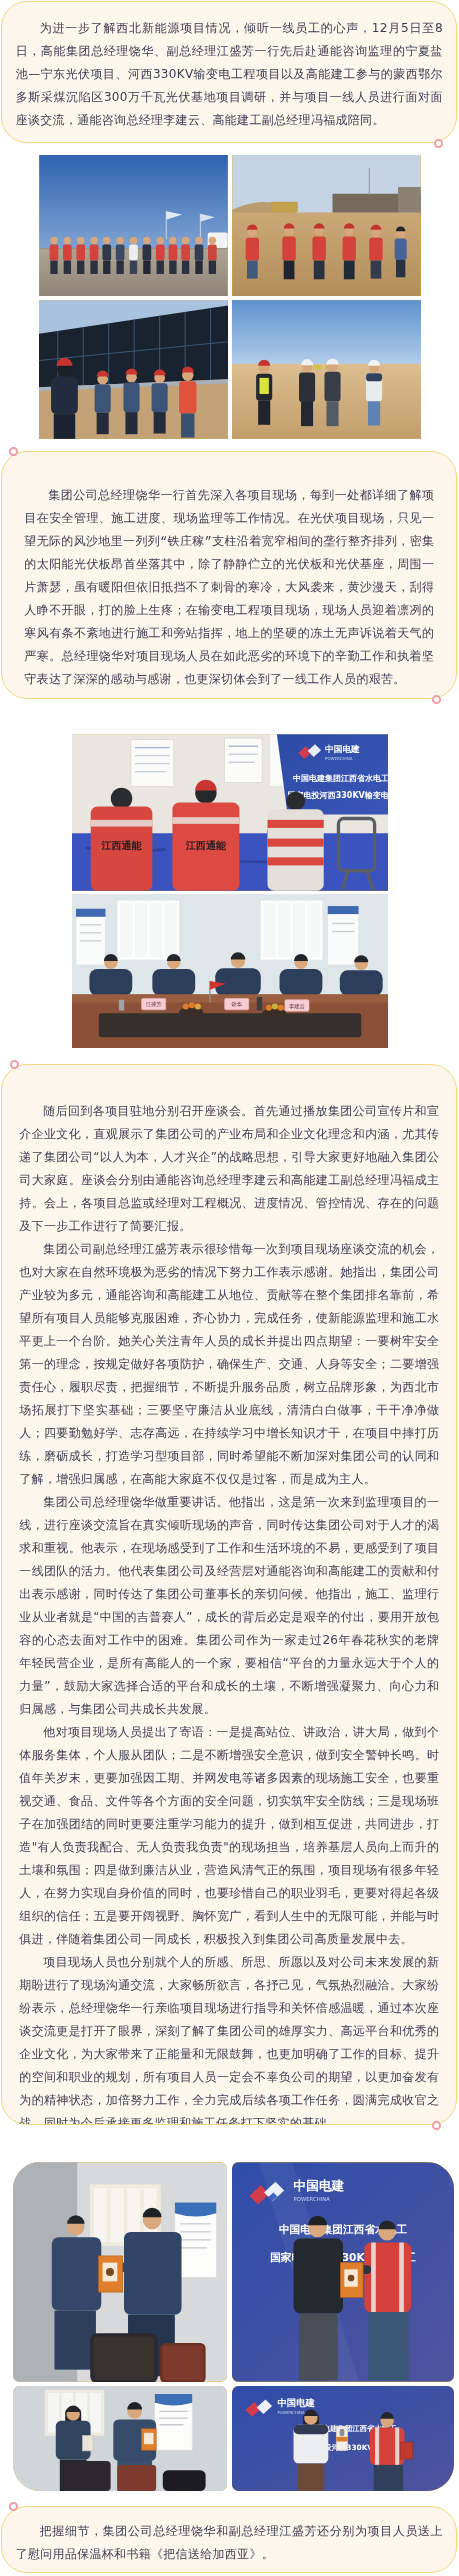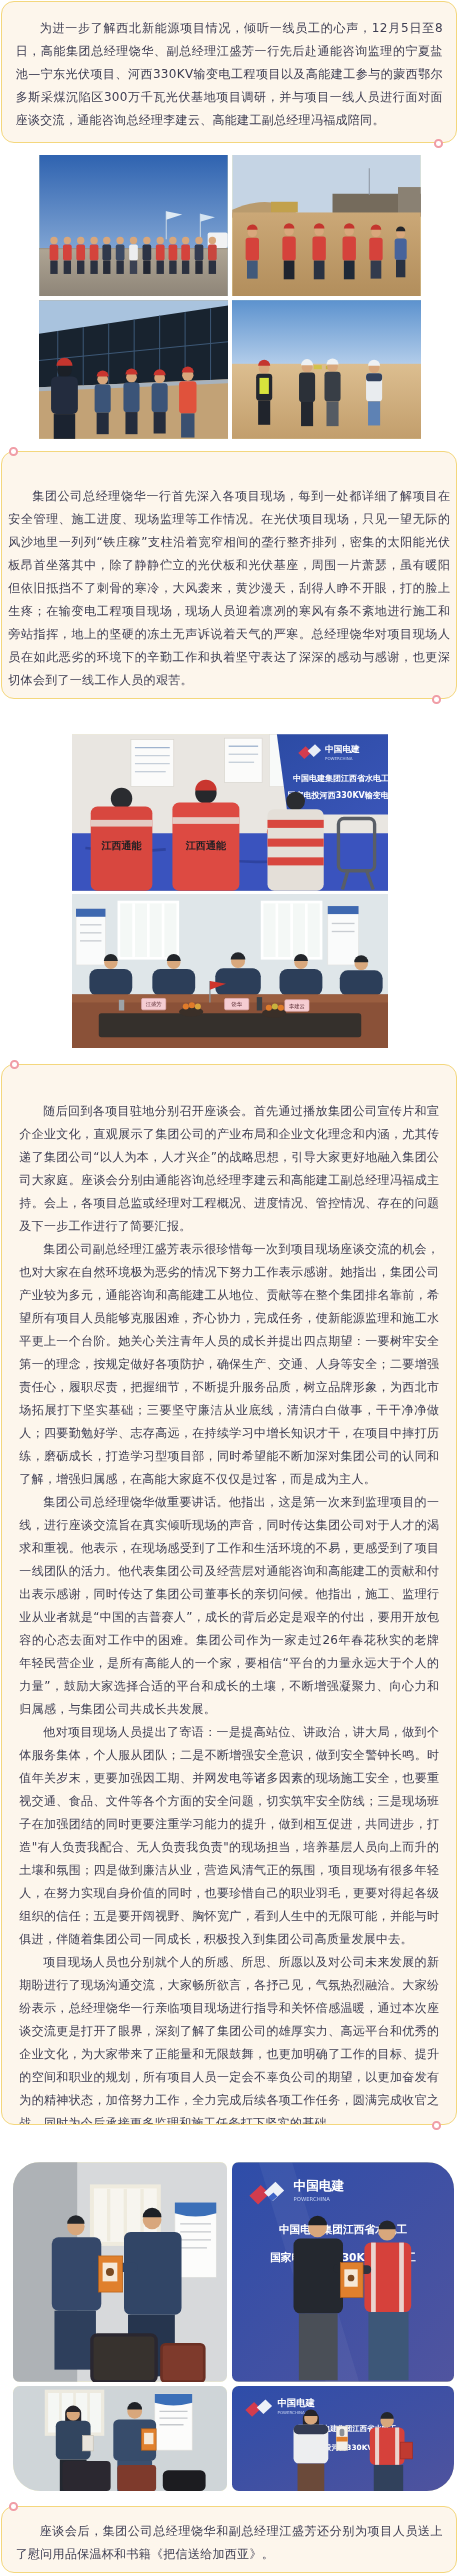--- a/index.html
+++ b/index.html
@@ -3,38 +3,38 @@
 <meta charset="utf-8">
 <style>
   * { margin:0; padding:0; box-sizing:border-box; }
   html,body { width:459px; }
   body {
     height:2576px; position:relative; overflow:hidden; background:#ffffff;
     font-family:"DejaVu Sans","Liberation Sans",sans-serif;
   }
   .panel {
     position:absolute; left:1.3px; width:456px; background:#FDF6EC;
-    border:1.3px solid #F4D77D; border-radius:13px;
+    border:1.3px solid #F4D77D; border-radius:26px;
   }
   .panel .inner { width:100%; height:100%; overflow:hidden; }
   .panel p {
     font-size:12px; line-height:23px; letter-spacing:0.3px; color:#3D3D52;
     text-align:justify; text-indent:2em;
   }
   .b { font-weight:400; }
   .ring {
     position:absolute; width:8.7px; height:8.7px; background:#fff;
     border:2px solid #F09DA6; border-radius:50%; z-index:6;
   }
-  .ph { position:absolute; overflow:hidden; background:#fef9c3; }
+  .ph { position:absolute; overflow:hidden; background:#eab308; }
   .ph svg { display:block; width:100%; height:100%; }
   #panel-intro   { top:1.3px;    height:142px; }
   #panel-intro .inner { padding:14.7px 13.4px 0; }
   #panel-site    { top:451px;  height:248px; }
-  #panel-site .inner { padding:33px 6px 0; }
+  #panel-site .inner { padding:33px 22px 0;font-family:Liberation Mono, monospace; }
   #panel-sym     { top:1064px; height:1061px; }
   #panel-sym .inner { padding:35px 17px 0; }
   #panel-gift    { top:2506px; height:67px; }
   #panel-gift .inner { padding:13.4px 13.4px 0; }
   #ph-g1tl { left:39px;  top:155px;  width:189px; height:141px; }
   #ph-g1tr { left:232px; top:155px;  width:189px; height:141px; }
   #ph-g1bl { left:39px;  top:300px;  width:189px; height:139px; }
   #ph-g1br { left:232px; top:300px;  width:189px; height:139px; }
   #ph-meet1{ left:72px; top:734px; width:316px; height:157px; }
   #ph-meet2{ left:72px; top:894px; width:316px; height:154px; }
@@ -639,17 +639,17 @@
     <g>
       <rect x="156" y="60" width="17" height="36" fill="#F3EFE8" stroke="#D9D2C4"></rect>
       <rect x="156" y="76" width="17" height="7" fill="#E0802D"></rect>
       <rect x="161" y="64" width="7" height="11" rx="3" fill="#8B9096"></rect>
     </g>
   </svg>
 </figure>
 
 <section class="panel" id="panel-gift">
   <div class="inner">
-      <p>座谈会后，集团公司总经理饶华和副总经理江盛芳还分别为项目人员送上了慰问用品保温杯和书籍《把信送给加西亚》。</p>
+      <p>把握细节，集团公司总经理饶华和副总经理江盛芳还分别为项目人员送上了慰问用品保温杯和书籍《把信送给加西亚》。</p>
     </div>
 </section>
 <span class="ring" style="left:9.4px; top:2502px;"></span>
 
 
 </body></html>

